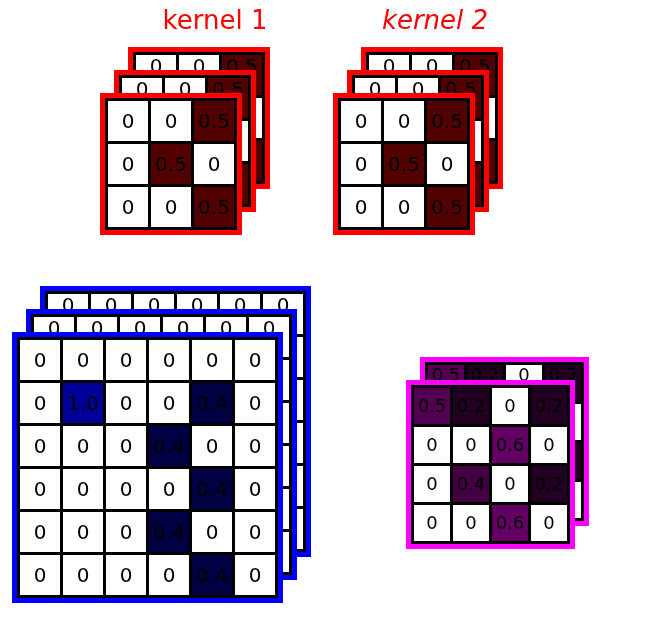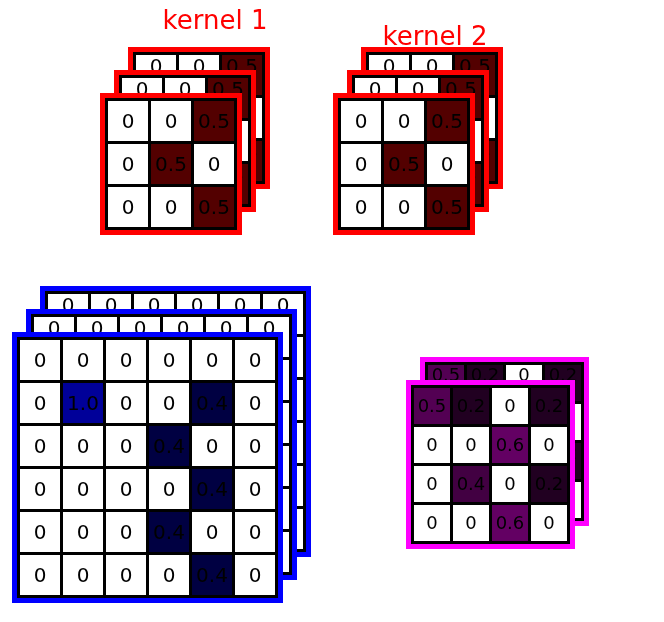--- a/index.html
+++ b/index.html
@@ -49,21 +49,21 @@
     box-sizing: border-box;
   }
 </style>
 </head>
 <body>
 
 <div class="canvas">
 
   <div class="title" style="left: 115px; top: 6px; width: 200px; color: rgb(255, 0, 0);">kernel 1</div>
 
-  <div class="title" style="left: 345px; top: 22px; width: 180px; color: rgb(255, 0, 0);">kernel 2</div>
+  <div class="title" style="left: 345px; top: 6px; width: 180px; color: rgb(255, 0, 0); font-style: italic;">kernel 2</div>
 
 
 
   <div class="stack" style="left:100px; top:47px;">
       <div class="layer back" style="border-color: rgb(255, 0, 0); left: 28px; top: 0px; grid-template-columns: repeat(3, 40px); grid-template-rows: repeat(3, 40px);">
         <div class="cell" style="font-size: 20px;">0</div>
         <div class="cell" style="font-size: 20px;">0</div>
         <div class="cell" style="font-size: 20px; background: rgba(255, 0, 0, 0.325);">0.5</div>
         <div class="cell" style="font-size: 20px;">0</div>
         <div class="cell" style="font-size: 20px; background: rgba(255, 0, 0, 0.325);">0.5</div>

